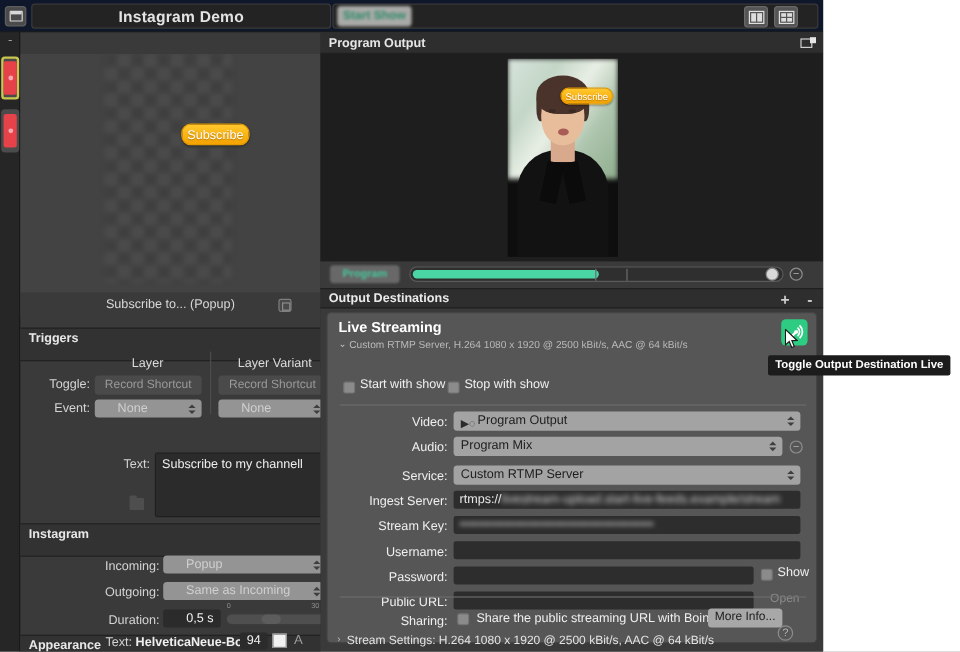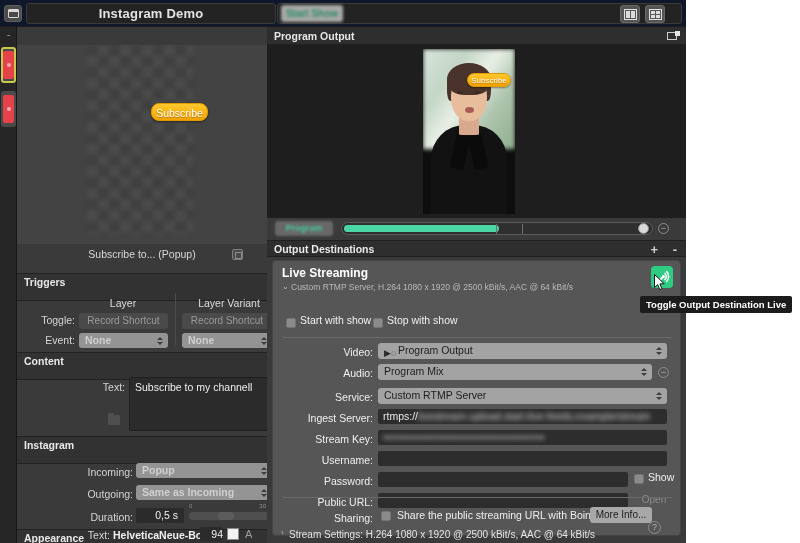--- a/index.html
+++ b/index.html
@@ -195,23 +195,22 @@
     position: absolute; background: #4a4a4a; border-radius: 3px;
     color: #9a9a9a; font-size: 10px; text-align: center;
     filter: blur(.5px);
   }
   #btn-rec-layer   { left: 62px; top: 286px; width: 89px; height: 16px; line-height: 16px; }
   #btn-rec-variant { left: 165px; top: 286px; width: 90px; height: 16px; line-height: 16px; }
 
   .popup {
     position: absolute; background: #949494;
     border-radius: 3px; color: #e9e9e9; font-size: 10.5px;
-    padding-left: 6px; line-height: 15px;
+    padding-left: 19px; line-height: 15px;
     overflow: hidden;
-    font-weight: bold;
   }
   .popup .arrows {
     position: absolute; right: 4px; top: 1px; width: 9px; height: 13px;
     display: flex; flex-direction: column; align-items: center; justify-content: center; gap: 2px;
   }
   .popup .arrows i {
     width: 0; height: 0; border-left: 3px solid transparent; border-right: 3px solid transparent;
   }
   .popup .arrows i.up { border-bottom: 3.5px solid #3e3e3e; }
   .popup .arrows i.dn { border-top: 3.5px solid #3e3e3e; }
@@ -258,21 +257,21 @@
   }
   .dur-tick { position: absolute; color: #8e8e8e; font-size: 6px; top: -5px; }
   #dur-tick-min { left: 1px; }
   #dur-tick-max { right: 6px; }
 
   #lbl-app-text { position: absolute; left: 72px; top: 529px; width: 38px; }
   #font-name { position: absolute; left: 113px; top: 529px; color: #efefef; font-size: 10.5px; font-weight: 700; }
   #font-size {
     position: absolute; left: 200px; top: 527px; width: 23px; height: 14px;
     background: #2b2b2b; border-radius: 2px; color: #f0f0f0; font-size: 10.5px;
-    text-align: right; line-height: 14px;
+    text-align: center; line-height: 14px;
   }
   #font-color-swatch {
     position: absolute; left: 227px; top: 528px; width: 12px; height: 12px;
     background: #f2f2f2; border: 1px solid #8a8a8a;
   }
   #font-aa-icon { position: absolute; left: 245px; top: 528px; color: #9d9d9d; font-size: 11px; }
 
   
   .rightpanel {
     position: absolute; left: 267px; top: 27px;
@@ -522,21 +521,20 @@
         </span>
     </div>
     <div class="popup" id="pop-event-variant">
       <span class="dim">None</span>
       <span class="arrows">
           <i class="up"></i>
           <i class="dn"></i>
         </span>
     </div>
 
-    <div class="section-head" id="sec-content">Content</div>
     <div class="lbl lbl-r" id="lbl-text">Text:</div>
     <div id="text-area">Subscribe to my channell</div>
     <div id="folder-icon"></div>
 
     <div class="section-head" id="sec-animation">Instagram</div>
     <div class="lbl lbl-r" id="lbl-incoming">Incoming:</div>
     <div class="popup" id="pop-incoming">
       <span class="dim">Popup</span>
       <span class="arrows">
           <i class="up"></i>

